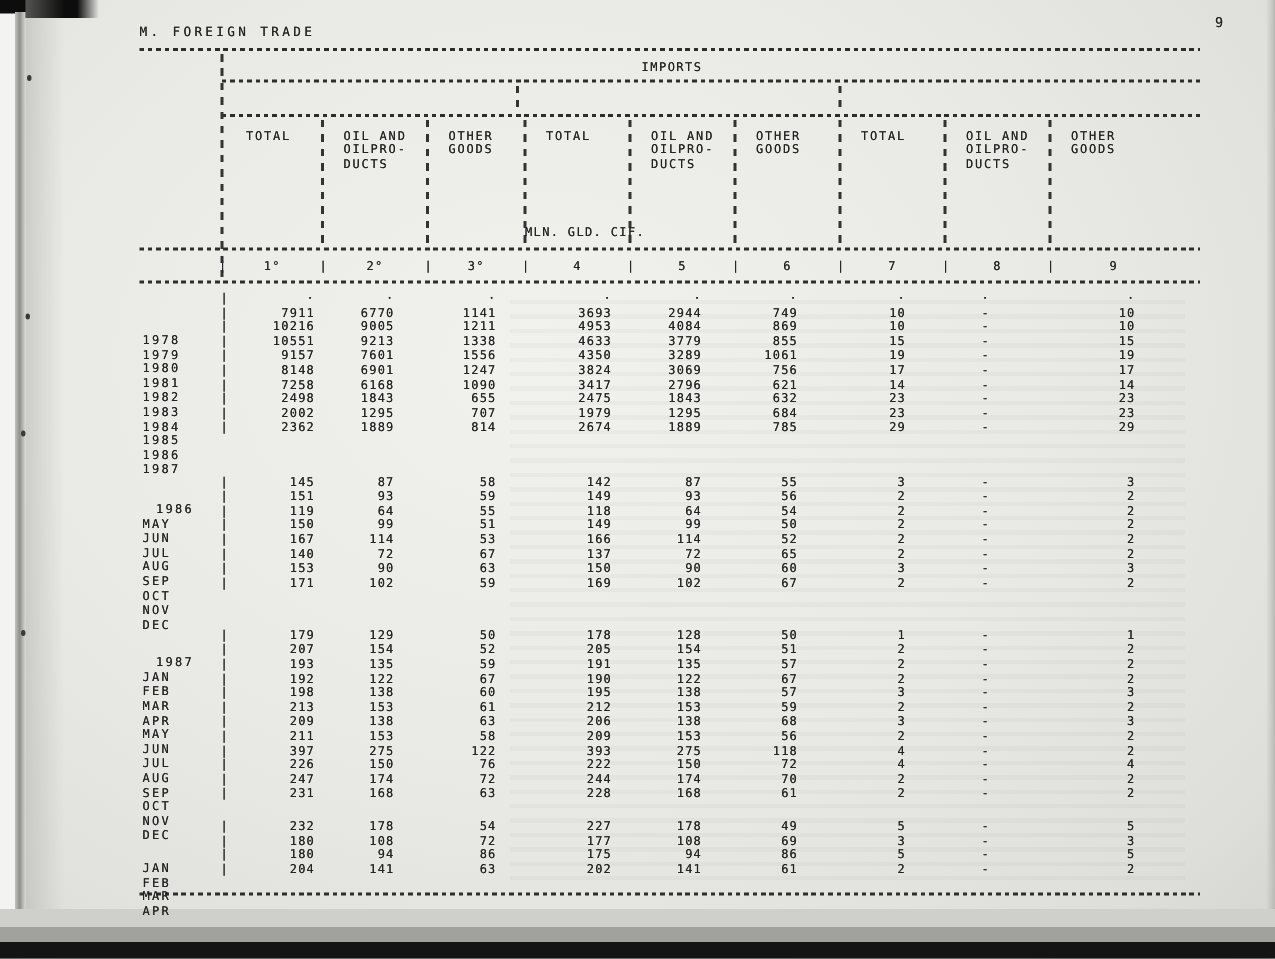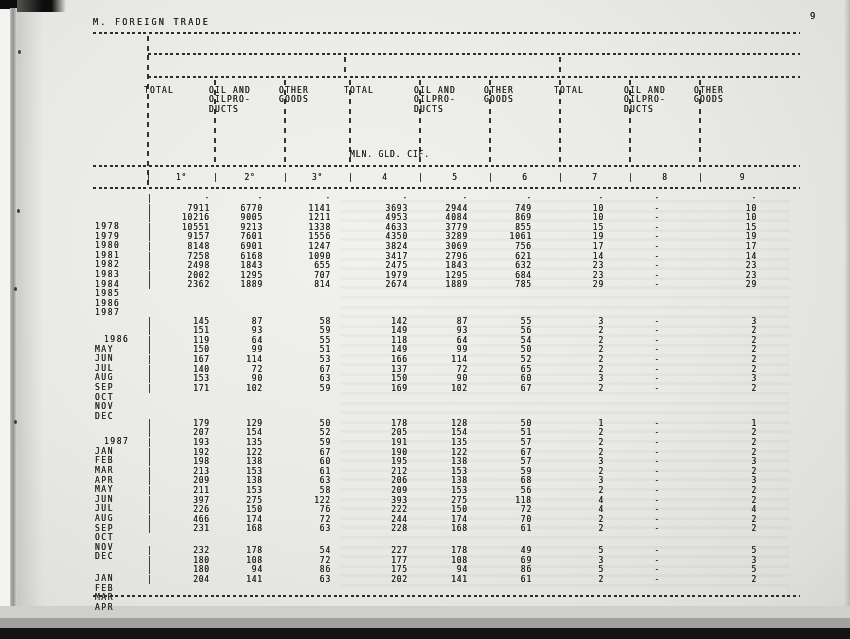--- a/index.html
+++ b/index.html
@@ -31,21 +31,21 @@
     background:repeating-linear-gradient(90deg,#2d2d2d 0 3px,rgba(0,0,0,0) 3px 5.6px);}
   .vline{position:absolute;width:1.5px;
     background:repeating-linear-gradient(180deg,#333 0 5px,rgba(0,0,0,0) 5px 9.6px);}
   
   .page-title{position:absolute;left:93px;top:17px;font-size:8.5px;letter-spacing:2.2px;}
   .page-number{position:absolute;left:810px;top:11px;font-size:9px;}
   .tbl-title{position:absolute;left:148px;top:40px;width:600px;text-align:center;font-size:8px;letter-spacing:1px;}
   .groups-row{position:absolute;left:148px;top:61px;width:637px;display:flex;font-size:8px;letter-spacing:2.2px;}
   .group-label{text-align:center;}
   .g1{width:202px;} .g2{width:210px;} .g3{width:177px;}
-  .header-grid{position:absolute;left:132px;top:84px;width:637px;display:grid;
+  .header-grid{position:absolute;left:152px;top:84px;width:637px;display:grid;
     grid-template-columns:67px 70px 65px 70px 70px 70px 70px 70px 85px;
     font-size:8px;line-height:9.4px;letter-spacing:1.2px;}
   .hcell{white-space:pre-line;padding-left:10px;padding-top:2px;}
   .hcell.first{padding-left:12px;}
   .unit-note{position:absolute;left:350px;top:150px;width:212px;text-align:left;font-size:8px;letter-spacing:.9px;}
   .numbers-grid{position:absolute;left:93px;top:169px;width:692px;display:grid;
     grid-template-columns:55px 67px 70px 65px 70px 70px 70px 70px 70px 85px;
     font-size:8px;line-height:17px;}
   .numcell{position:relative;text-align:center;letter-spacing:.8px;}
   .numcell::before{content:"|";position:absolute;left:-2px;top:0;}
@@ -98,20 +98,21 @@
   <div class="vline" style="left:559px;top:57px;height:19px;"></div>
   <div class="vline" style="left:214px;top:80px;height:84px;"></div>
   <div class="vline" style="left:284px;top:80px;height:84px;"></div>
   <div class="vline" style="left:349px;top:80px;height:84px;"></div>
   <div class="vline" style="left:419px;top:80px;height:84px;"></div>
   <div class="vline" style="left:489px;top:80px;height:84px;"></div>
   <div class="vline" style="left:559px;top:80px;height:84px;"></div>
   <div class="vline" style="left:629px;top:80px;height:84px;"></div>
   <div class="vline" style="left:699px;top:80px;height:84px;"></div>
 
+  <div class="tbl-title">IMPORTS</div>
 
 
   <div class="header-grid">
     <div class="hcell first">TOTAL</div>
     <div class="hcell">OIL AND
 OILPRO-
 DUCTS</div>
     <div class="hcell">OTHER
 GOODS</div>
     <div class="hcell">TOTAL</div>
@@ -515,21 +516,21 @@
           <div class="val c4">222</div>
           <div class="val c5">150</div>
           <div class="val c6">72</div>
           <div class="val c7">4</div>
           <div class="val c8">-</div>
           <div class="val c9">4</div>
         </div>
         <div class="drow">
           <div class="label-cell">NOV</div>
           <span class="rbar">|</span>
-          <div class="val c1">466</div>
+          <div class="val c1">247</div>
           <div class="val c2">174</div>
           <div class="val c3">72</div>
           <div class="val c4">244</div>
           <div class="val c5">174</div>
           <div class="val c6">70</div>
           <div class="val c7">2</div>
           <div class="val c8">-</div>
           <div class="val c9">2</div>
         </div>
         <div class="drow">

